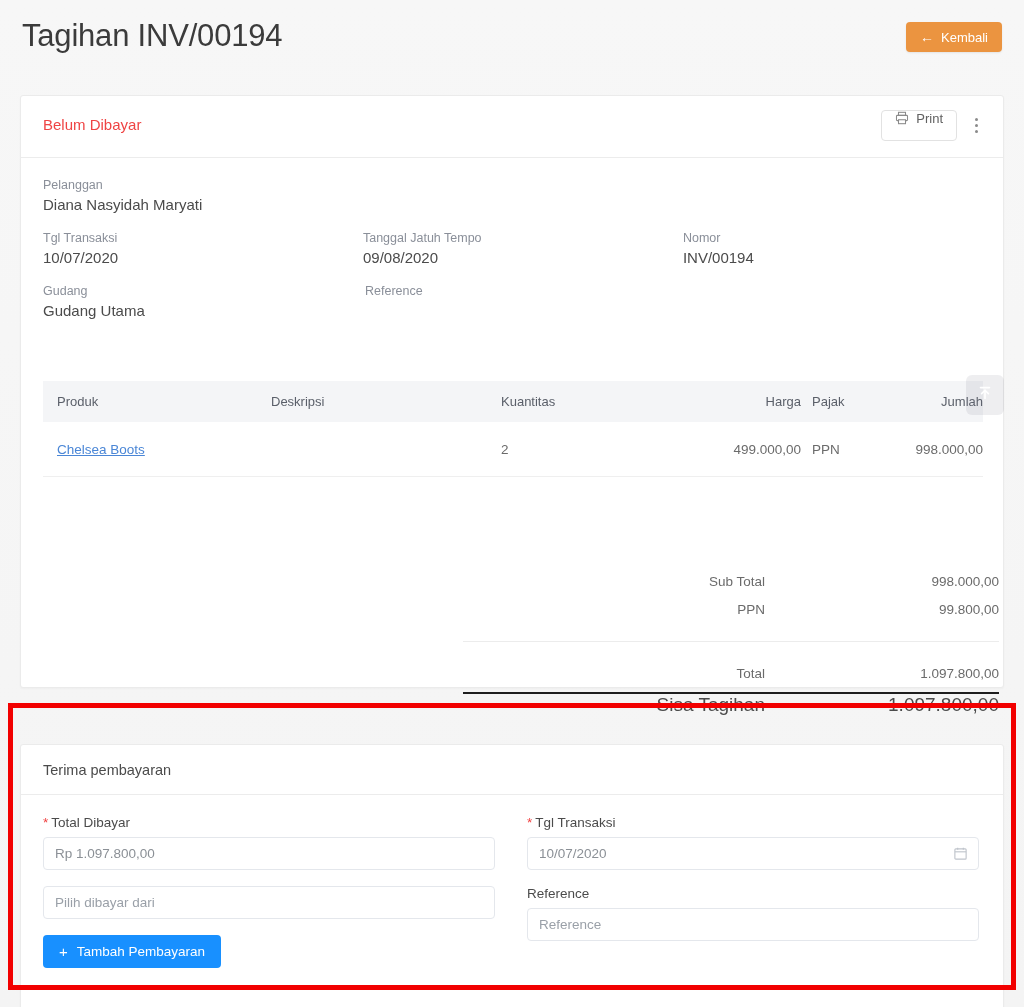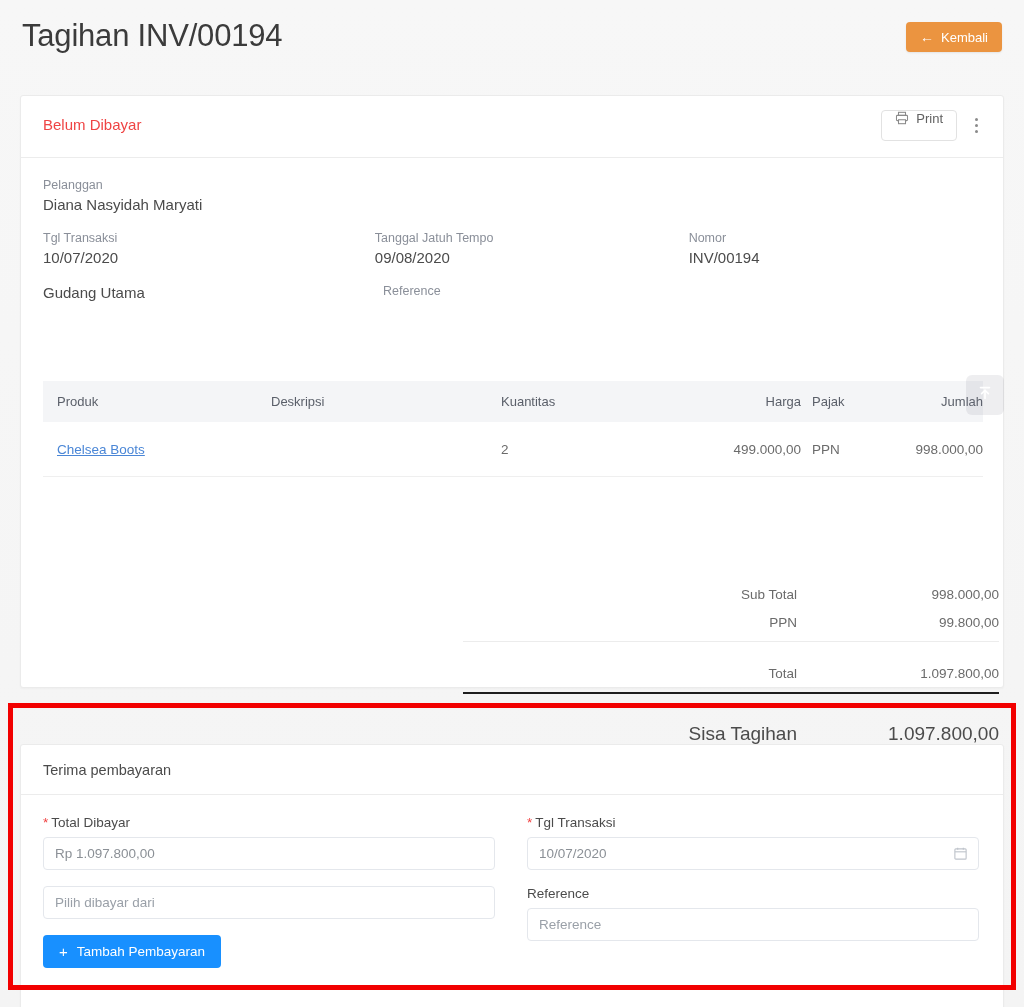--- a/index.html
+++ b/index.html
@@ -75,21 +75,21 @@
 
   
   .meta {
     position: relative; padding: 20px 22px 0 22px;
   }
   .meta-row { position: relative; display: flex; }
   .meta-field { }
   .mf-label { font-size: 12.5px; color: #8a8f99; margin-bottom: 4px; }
   .mf-value { font-size: 15px; color: #4b4b4b; }
   .col1 { width: 322px; }
-  .col2 { width: 322px; margin-left: 18px; }
+  .col2 { width: 322px; }
   .col3 { width: 300px; }
   .meta-row + .meta-row { margin-top: 18px; }
 
   
   .tbl { position: absolute; left: 22px; top: 285px; width: 940px; }
   .tbl-head {
     display: flex; height: 41px; align-items: center;
     background: #f4f5f7;
     font-size: 13px; color: #5a5f69;
   }
@@ -101,21 +101,21 @@
   .c-produk { width: 228px; padding-left: 14px; }
   .c-desk   { width: 230px; }
   .c-kuan   { width: 180px; }
   .c-harga  { width: 120px; text-align: right; }
   .c-pajak  { width: 80px; padding-left: 11px; }
   .c-jumlah { width: 102px; text-align: right; }
   .link-prod { color: #4a86d6; }
 
   
   .totals { position: absolute; left: 442px; top: 478px; width: 536px; }
-  .tot-row { display: flex; align-items: flex-end; height: 28px; }
+  .tot-row { display: flex; align-items: flex-start; height: 28px; gap: 32px; }
   .tot-label { flex: 1; text-align: right; padding-right: 22px; font-size: 13.5px; color: #6b6b6b; }
   .tot-value { width: 180px; text-align: right; font-size: 13.5px; color: #6b6b6b; }
   .tot-row.sep { border-top: 1px solid #ececec; margin-top: 11px; padding-top: 24px; height: auto; }
   .tot-row.grand {
     border-top: 2px solid #1e1e1e; border-bottom: 3px double #1e1e1e;
     margin-top: 11px; height: 56px;
   }
   .tot-row.grand .tot-label { font-size: 19px; color: #4b4b4b; }
   .tot-row.grand .tot-value { font-size: 19px; color: #4b4b4b; }
 
@@ -221,20 +221,21 @@
           <div class="mf-label">Tanggal Jatuh Tempo</div>
           <div class="mf-value">09/08/2020</div>
         </div>
         <div class="meta-field col3">
           <div class="mf-label">Nomor</div>
           <div class="mf-value">INV/00194</div>
         </div>
       </div>
       <div class="meta-row">
         <div class="meta-field col1">
+          <div class="mf-label">Gudang</div>
           <div class="mf-value">Gudang Utama</div>
         </div>
         <div class="meta-field col2">
           <div class="mf-label">Reference</div>
           <div class="mf-value"></div>
         </div>
       </div>
     </div>
 
     <div class="tbl">

